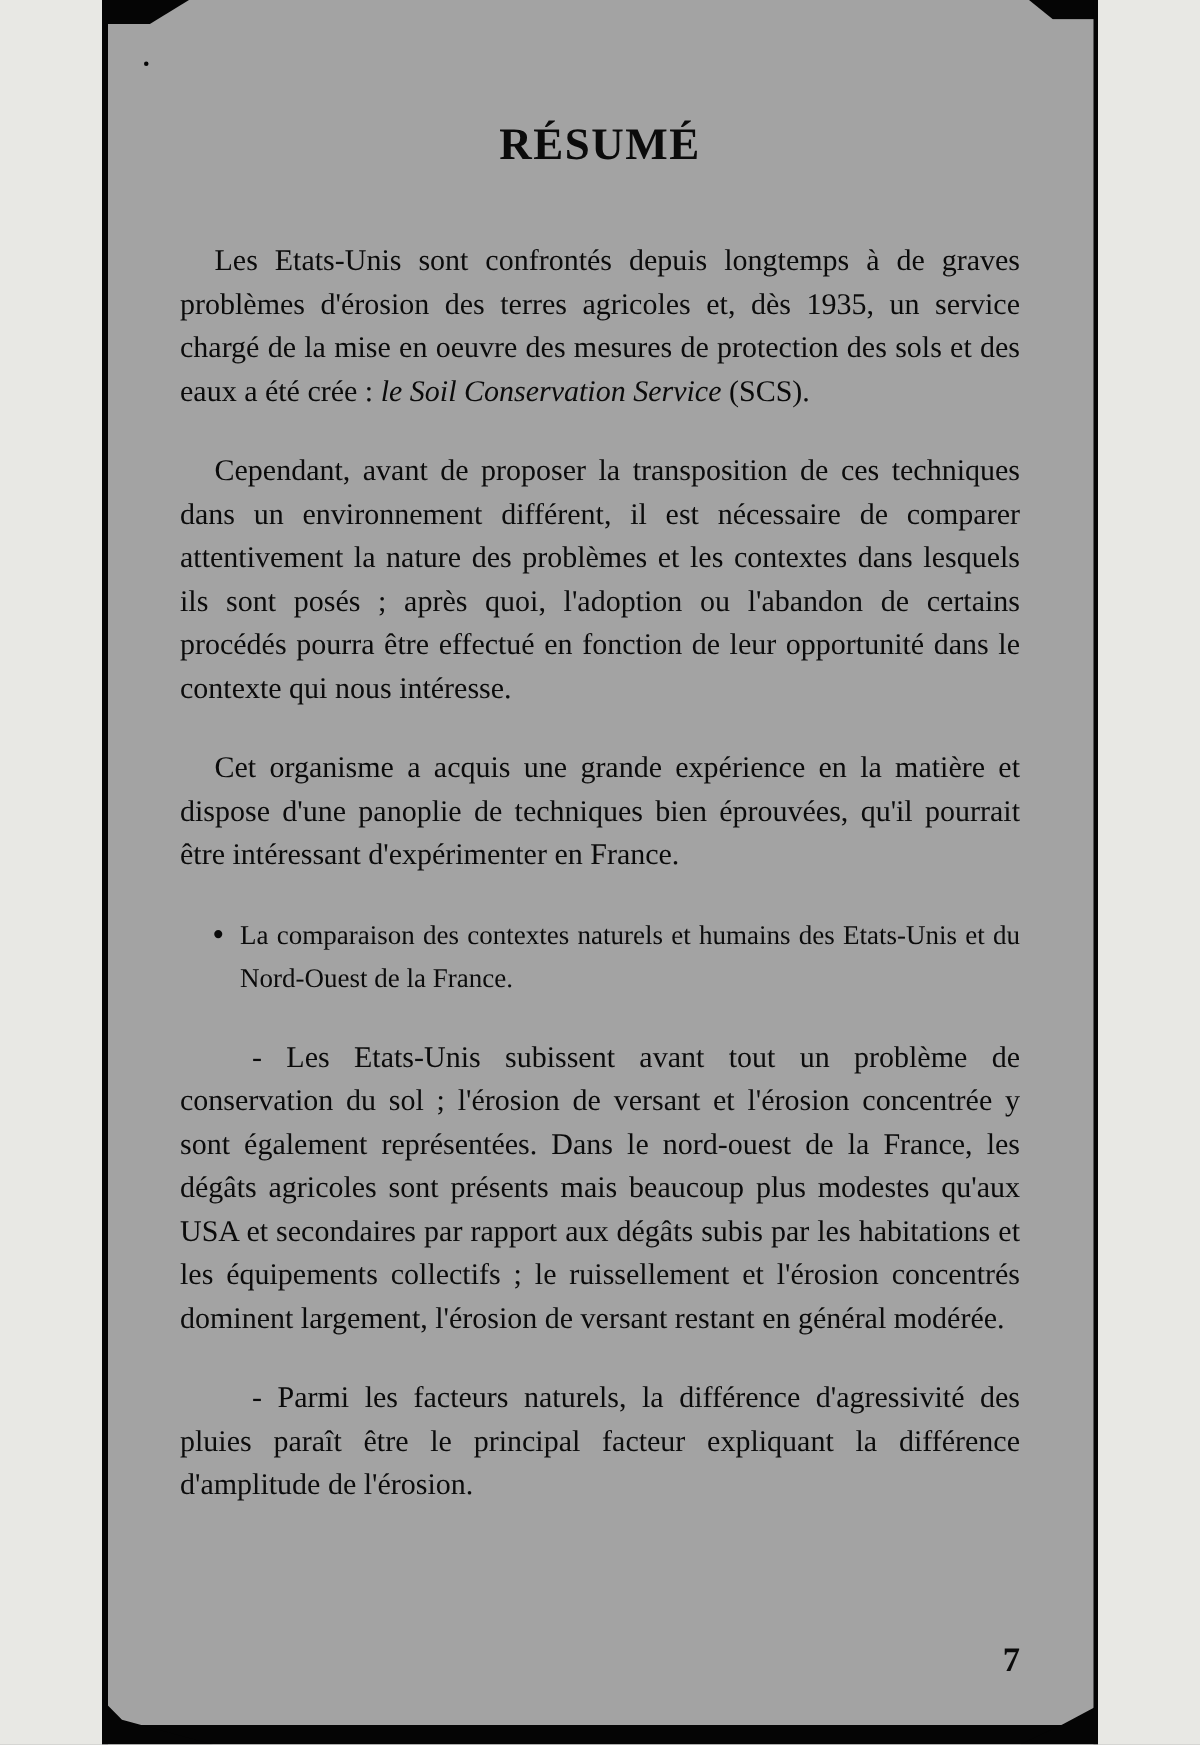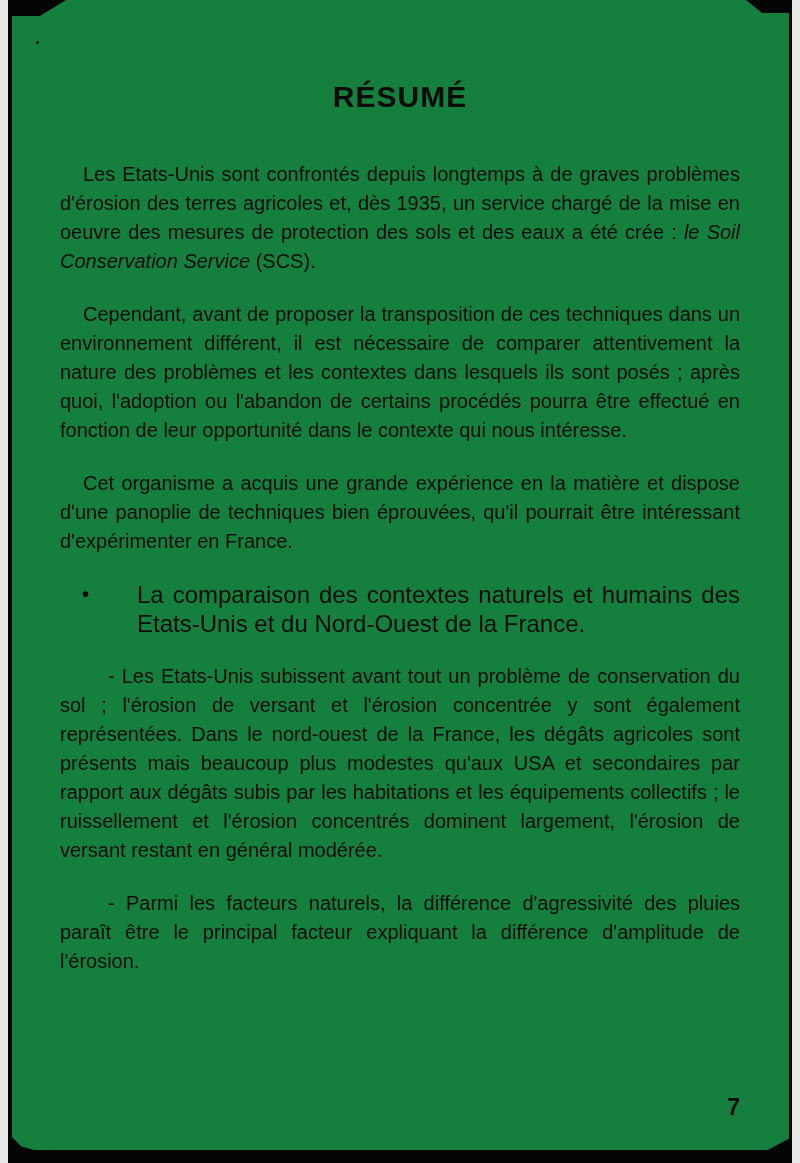--- a/index.html
+++ b/index.html
@@ -2,26 +2,26 @@
 <html><head>
 <meta charset="utf-8">
 <style>
   html, body {
     margin: 0;
     padding: 0;
     background: #e8e8e4;
   }
   .page {
     position: relative;
-    width: 784px;
+    width: 664px;
     height: 1163px;
     margin: 0 auto;
-    background: #15803d;
+    background: #a3a3a3;
     overflow: hidden;
-    font-family: Liberation Sans, sans-serif;
+    font-family: Liberation Serif, serif;
     color: #0b0b0b;
   }
   
   .artifact { position: absolute; background: #050505; }
   .corner-tl { left: 0; top: 0; width: 58px; height: 16px;
     clip-path: polygon(0 0, 100% 0, 55% 100%, 0 100%); }
   .corner-tr { right: 0; top: 0; width: 46px; height: 13px;
     clip-path: polygon(0 0, 100% 0, 100% 100%, 35% 100%); }
   .edge-left { left: 0; top: 8px; bottom: 0; width: 4px; }
   .edge-right { right: 0; top: 0; bottom: 0; width: 3px; }
@@ -60,24 +60,23 @@
   }
   .bullet-glyph {
     flex: 0 0 auto;
     width: 18px;
     font-size: 20px;
     line-height: 29px;
     font-weight: bold;
   }
   .bullet-text {
     flex: 1 1 auto;
-    font-size: 24px;
+    font-size: 18px;
     line-height: 29px;
     text-align: justify;
-    margin-left: 37px;
   }
   .page-number {
     position: absolute;
     right: 52px;
     top: 1094px;
     font-size: 23px;
     font-weight: bold;
   }
   i.italic-seg { font-style: italic; }
 </style>

